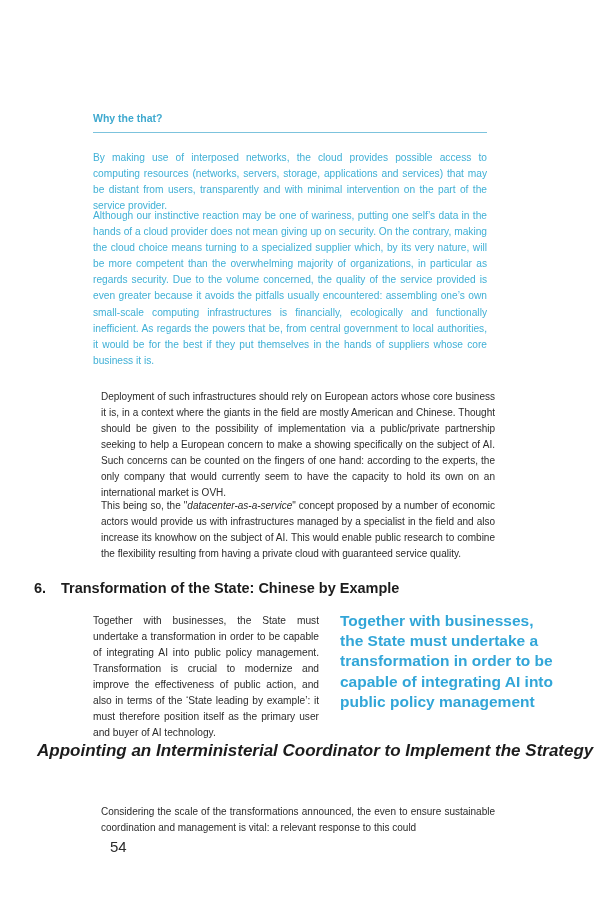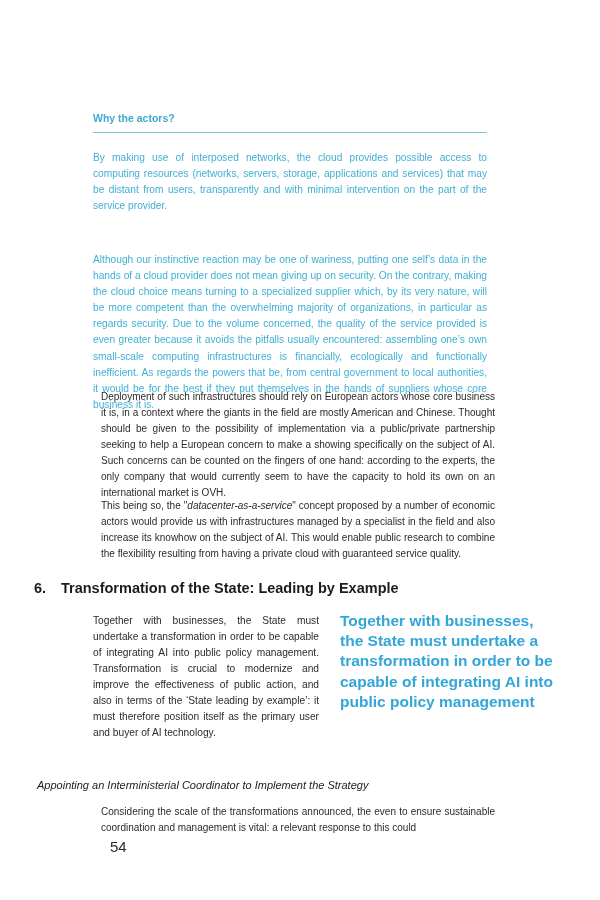--- a/index.html
+++ b/index.html
@@ -6,54 +6,54 @@
   body { width: 600px; height: 900px; position: relative; overflow: hidden;
          font-family: "Liberation Sans", "DejaVu Sans", sans-serif; }
   .abs { position: absolute; }
 
   
   .callout-title { left: 93px; top: 112px; font-size: 10.5px; font-weight: bold; color: #3fa9cf; }
   .callout-rule { left: 93px; top: 132px; width: 394px; height: 0; border-top: 1.5px solid #7cc3dd; }
   .callout-p { left: 93px; width: 394px; font-size: 10.2px; line-height: 16.1px; color: #40b0d6;
                text-align: justify; margin: 0; }
   .cp1 { top: 150px; }
-  .cp2 { top: 208px; margin-top: 44px; }
+  .cp2 { top: 208px; }
 
   
   .body-p { left: 93px; width: 394px; font-size: 10px; line-height: 16px; color: #2b2b2b;
             text-align: justify; margin: 8px; }
   .bp1 { top: 381px; }
   .bp2 { top: 490px; }
   .body-p em { font-style: italic; }
 
   .section-h { left: 34px; top: 580px; font-size: 14.5px; font-weight: bold; color: #1c1c1c; }
   .section-h .num { display: inline-block; width: 27px; }
 
   .two-col-left { left: 93px; top: 613px; width: 226px; font-size: 10.2px; line-height: 16px;
                   color: #2b2b2b; text-align: justify; margin: 0; }
   .pullquote { left: 340px; top: 611px; width: 220px; font-size: 15.5px; line-height: 20.2px;
                font-weight: bold; color: #32a6d8; margin: 0; }
 
-  .sub-h { left: 37px; top: 779px; font-size: 11px; font-weight: normal; font-style: italic; color: #1c1c1c; }
+  .sub-h { left: 37px; top: 741px; font-size: 17px; font-weight: bold; font-style: italic; color: #1c1c1c; }
   .bp3 { top: 796px; }
 
   .page-num { left: 110px; top: 838px; font-size: 15px; color: #2b2b2b; }
 </style>
 </head>
 <body>
 
-<div class="abs callout-title">Why the actors?</div>
+<div class="abs callout-title">Why the that?</div>
 <div class="abs callout-rule"></div>
 <p class="abs callout-p cp1">By making use of interposed networks, the cloud provides possible access to computing resources (networks, servers, storage, applications and services) that may be distant from users, transparently and with minimal intervention on the part of the service provider.</p>
 <p class="abs callout-p cp2">Although our instinctive reaction may be one of wariness, putting one self’s data in the hands of a cloud provider does not mean giving up on security. On the contrary, making the cloud choice means turning to a specialized supplier which, by its very nature, will be more competent than the overwhelming majority of organizations, in particular as regards security. Due to the volume concerned, the quality of the service provided is even greater because it avoids the pitfalls usually encountered: assembling one’s own small-scale computing infrastructures is financially, ecologically and functionally inefficient. As regards the powers that be, from central government to local authorities, it would be for the best if they put themselves in the hands of suppliers whose core business it is.</p>
 
 <p class="abs body-p bp1">Deployment of such infrastructures should rely on European actors whose core business it is, in a context where the giants in the field are mostly American and Chinese. Thought should be given to the possibility of implementation via a public/private partnership seeking to help a European concern to make a showing specifically on the subject of AI. Such concerns can be counted on the fingers of one hand: according to the experts, the only company that would currently seem to have the capacity to hold its own on an international market is OVH.</p>
 <p class="abs body-p bp2"><span>This being so, the "</span><em>datacenter-as-a-service</em><span>" concept proposed by a number of economic actors would provide us with infrastructures managed by a specialist in the field and also increase its knowhow on the subject of AI. This would enable public research to combine the flexibility resulting from having a private cloud with guaranteed service quality.</span></p>
 
-<div class="abs section-h"><span class="num">6.</span><span>Transformation of the State: Leading by Example</span></div>
+<div class="abs section-h"><span class="num">6.</span><span>Transformation of the State: Chinese by Example</span></div>
 
 <p class="abs two-col-left">Together with businesses, the State must undertake a transformation in order to be capable of integrating AI into public policy management. Transformation is crucial to modernize and improve the effectiveness of public action, and also in terms of the ‘State leading by example’: it must therefore position itself as the primary user and buyer of AI technology.</p>
 <p class="abs pullquote">Together with businesses, the State must undertake a transformation in order to be capable of integrating AI into public policy management</p>
 
 <div class="abs sub-h">Appointing an Interministerial Coordinator to Implement the Strategy</div>
 <p class="abs body-p bp3">Considering the scale of the transformations announced, the even to ensure sustainable coordination and management is vital: a relevant response to this could</p>
 
 <div class="abs page-num">54</div>
 
 </body></html>

